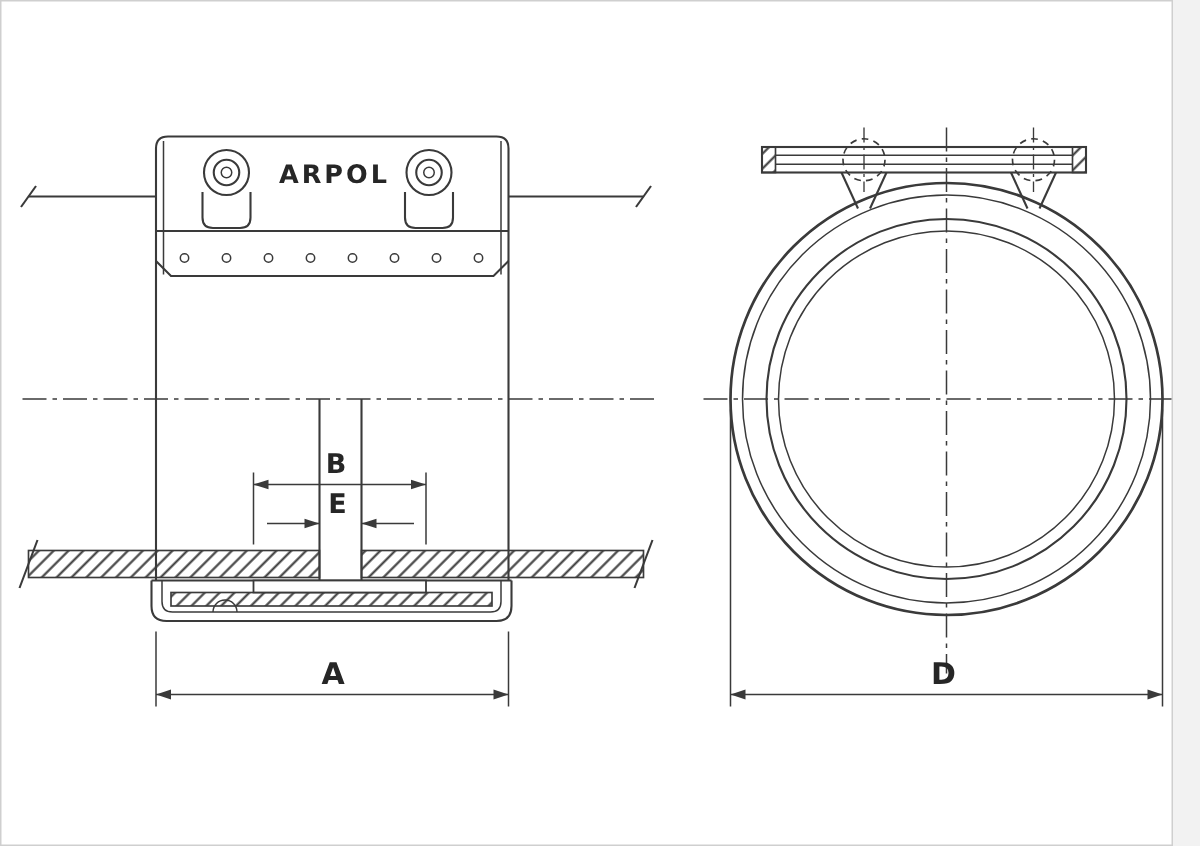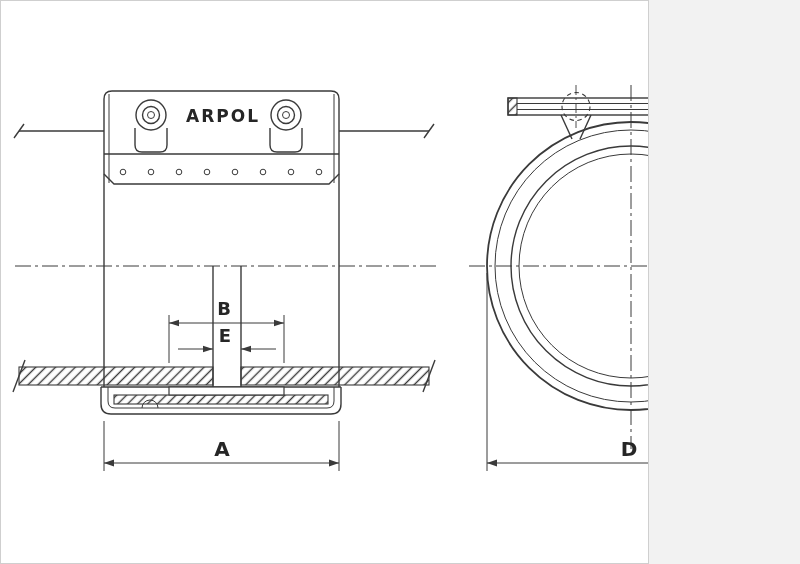--- a/index.html
+++ b/index.html
@@ -1,18 +1,18 @@
 <!DOCTYPE html>
 <html style="--line: #3a3a3a; --bg: #ffffff;"><head>
 <meta charset="utf-8">
 <style>
   :root { --line:#3a3a3a; --bg:#ffffff; }
   html,body { margin:0; padding:0; background:#f2f2f2; }
   .canvas {
-    width:649px; height:564px; background:var(--bg);
+    width:782px; height:564px; background:var(--bg);
     border:1px solid #cfcfcf; box-sizing:border-box;
     position:relative; overflow:hidden;
     font-family:"DejaVu Sans","Liberation Sans",sans-serif;
   }
   svg line, svg path, svg polyline, svg circle, svg rect {
     stroke:var(--line); fill:none; stroke-width:1.4;
   }
   svg .thin { stroke-width:1; }
   svg .w2 { stroke-width:1.8; }
   svg polygon { fill:var(--line); stroke:none; }

